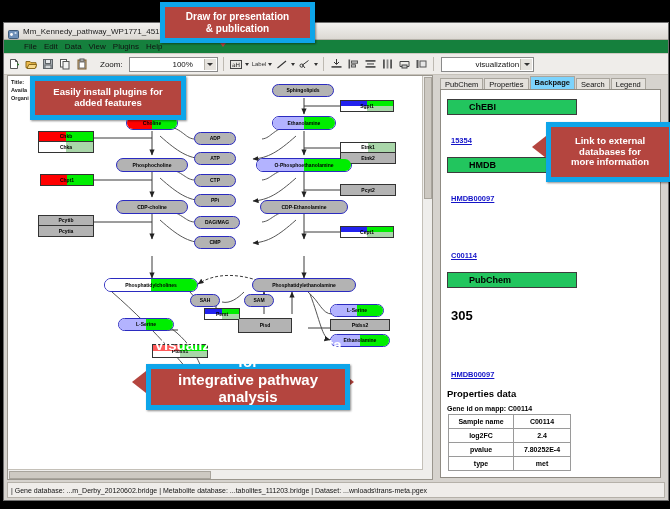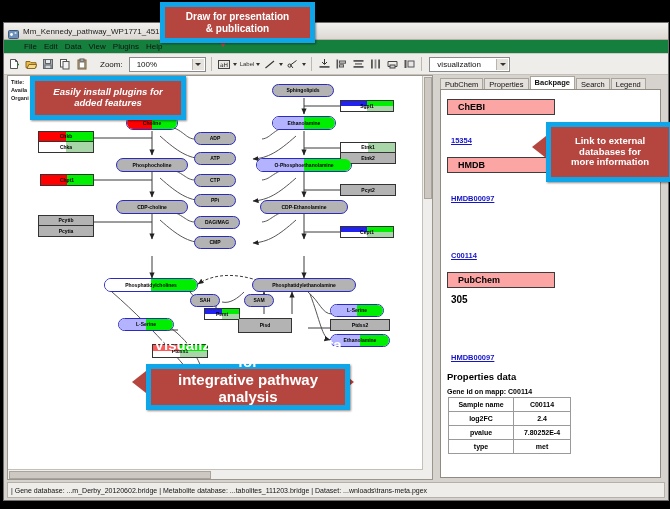--- a/index.html
+++ b/index.html
@@ -14,48 +14,48 @@
   .titlebar .ttl{font-size:8px;color:#1a1a1a;white-space:nowrap;overflow:hidden;}
 
   .menubar{height:13px;background:#15803d;border-bottom:1px solid #cfcbc4;display:flex;align-items:center;padding-left:20px;gap:7px;}
   .menubar span{font-size:8px;color:#111;}
 
   .toolbar{height:20px;background:#efedea;border-bottom:1px solid #c6c2ba;display:flex;align-items:center;padding-left:3px;gap:3px;}
   .tb{width:14px;height:14px;display:flex;align-items:center;justify-content:center;}
   .tb svg{display:block;}
   .zlabel{font-size:8px;color:#111;margin-left:8px;margin-right:3px;}
   .combo{height:13px;background:#fff;border:1px solid #8a8a8a;display:flex;align-items:center;
-         font-size:8px;color:#111;padding-left:7px;position:relative;}
+         font-size:8px;color:#111;padding-left:19px;position:relative;justify-content:center;}
   .combo .arw{position:absolute;right:1px;top:1px;bottom:1px;width:11px;background:#e6e3de;border-left:1px solid #b8b4ac;
               display:flex;align-items:center;justify-content:center;}
   .combo .arw i{display:block;width:0;height:0;border-left:3px solid transparent;border-right:3px solid transparent;border-top:3px solid #333;}
   .tbsep{width:1px;height:14px;background:#bdb9b1;margin:0 2px;}
   .tbdd{display:flex;align-items:center;gap:2px;}
   .tbdd .cv{width:0;height:0;border-left:2.5px solid transparent;border-right:2.5px solid transparent;border-top:3px solid #333;}
 
   
   .body{position:absolute;left:0;top:50px;right:0;bottom:18px;display:flex;}
   .canvaswrap{position:relative;width:424px;background:#fff;border:1px solid #9a968e;margin:2px 1px 2px 3px;overflow:hidden;}
   .sidepanel{position:relative;flex:1;margin:2px 3px 2px 1px;background:#d6d3ce;}
 
   .statusbar{position:absolute;left:3px;right:3px;bottom:2px;height:14px;background:#efedea;border:1px solid #b5b1a9;
              display:flex;align-items:center;font-size:7px;color:#111;padding-left:3px;white-space:nowrap;}
 
   
   .tabs{display:flex;align-items:flex-end;height:14px;padding-left:5px;gap:1px;}
   .tab{font-size:7.5px;color:#111;padding:1px 4px 1px;background:#e4e1dc;border:1px solid #a9a59d;border-bottom:none;
        position:relative;top:1px;}
-  .tab.active{background:#ffffff;font-weight:bold;padding-bottom:2px;top:0;}
+  .tab.active{background:#7dd3fc;font-weight:bold;padding-bottom:2px;top:0;}
   .panelbox{position:absolute;left:5px;right:4px;top:14px;bottom:2px;background:#fff;border:1px solid #8f8b83;overflow:hidden;}
   .panelinner{position:absolute;left:6px;top:6px;right:4px;bottom:0;}
 
-  .dbhead{display:inline-block;min-width:86px;background:#fca5a5;border:1px solid #3c3c3c;font-size:9px;font-weight:bold;
-          color:#000;padding:2px 10px;}
+  .dbhead{display:inline-block;min-width:86px;background:#22c55e;border:1px solid #3c3c3c;font-size:9px;font-weight:bold;
+          color:#000;padding:2px 21px;}
   .dblink{font-size:7.5px;color:#1414c8;text-decoration:underline;margin:21px 0 0 4px;display:inline-block;font-weight:bold;}
-  .dbplain{font-size:10px;color:#000;margin:6px 0 0 4px;display:inline-block;font-weight:bold;}
+  .dbplain{font-size:13px;color:#000;margin:20px 0 0 4px;display:inline-block;font-weight:bold;}
   .dbgroup{margin-bottom:7px;}
   .exprhead{font-size:9.5px;font-weight:bold;color:#000;margin:2px 0 6px 0;}
   .geneid{font-size:7px;font-weight:bold;color:#000;margin-bottom:2px;}
   table.expr{border-collapse:collapse;margin-left:1px;}
   table.expr td{border:1px solid #9a9a9a;font-size:7px;font-weight:bold;color:#000;text-align:center;padding:2px 4px;height:9px;}
   table.expr td.k{width:56px;}
   table.expr td.v{width:48px;}
 
   
   .infolbl{position:absolute;font-size:5.5px;color:#222;font-weight:bold;}
@@ -489,21 +489,21 @@
         </div>
 
         <div class="node gene" style="left:144px;top:268px;width:56px;height:14px;background:transparent;">
           <span class="q q1" style="background:#ff5a5a;"></span>
             <span class="q q2" style="background:#00ee00;"></span>
           <span class="q q3" style="background:#ffffff;"></span>
             <span class="q q4" style="background:#a9d6a9;"></span>
           <span class="nlabel">Ptdss1</span>
         </div>
 
-        <div class="callout" style="left:22px;top:0px;width:146px;height:34px;font-size:9.5px;font-style:italic;">
+        <div class="callout" style="left:22px;top:0px;width:146px;height:34px;font-size:9.5px;">
           <span style="white-space:pre-line;">Easily install plugins for
 added features</span>
         </div>
 
         <div class="callout" style="left:138px;top:288px;width:194px;height:36px;font-size:15px;align-items:flex-end;">
           <span style="white-space:pre-line;">Visualize quantitative data  for
 integrative pathway analysis</span>
         </div>
         <div class="arrowleft" style="left:124px;top:295px;"></div>
         <div class="arrowright" style="left:332px;top:295px;"></div>

